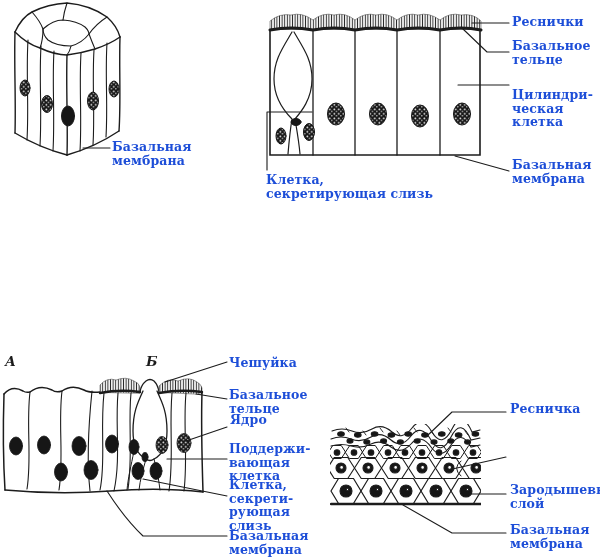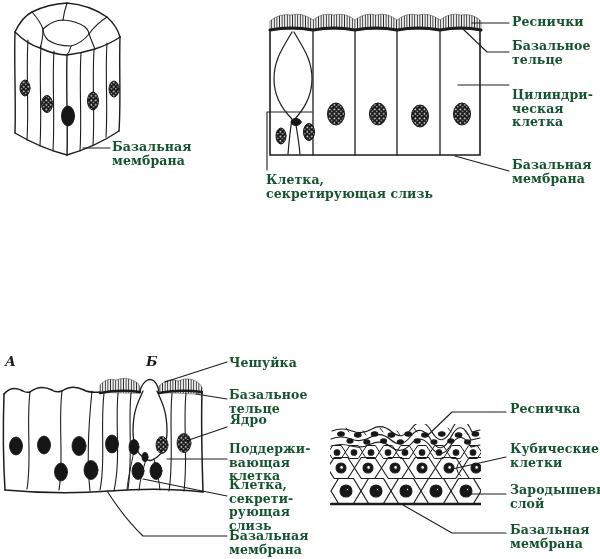--- a/index.html
+++ b/index.html
@@ -1,19 +1,19 @@
 <!DOCTYPE html>
 <html><head>
 <meta charset="utf-8">
 <style>
   html,body{margin:0;padding:0;background:#fff;}
   .stage{position:relative;width:600px;height:559px;background:#fff;overflow:hidden;
          font-family:"DejaVu Serif", serif;}
   .stage svg{position:absolute;left:0;top:0;}
-  .label{position:absolute;white-space:pre-line;color:#14532d;
+  .label{position:absolute;white-space:pre-line;color:#1d4ed8;
          font:700 12.5px/13.5px "DejaVu Serif", serif;letter-spacing:.1px;}
   .marker{position:absolute;color:#1b1b1b;font:italic 700 13.5px/14px "DejaVu Serif", serif;}
 </style>
 </head>
 <body>
 
 <div class="stage">
 
 <svg id="art" width="600" height="559" viewBox="0 0 600 559">
   <defs>
@@ -252,20 +252,18 @@
 вающая
 клетка</div>
 <div class="label" style="left:229px;top:478px">Клетка,
 секрети-
 рующая
 слизь</div>
 <div class="label" style="left:229px;top:529px">Базальная
 мембрана</div>
 
 <div class="label" style="left:510px;top:402px">Ресничка</div>
-<div class="label" style="left:510px;top:442px">Кубические
-клетки</div>
 <div class="label" style="left:510px;top:483px">Зародышевый
 слой</div>
 <div class="label" style="left:510px;top:523px">Базальная
 мембрана</div>
 
 </div>
 
 </body></html>

